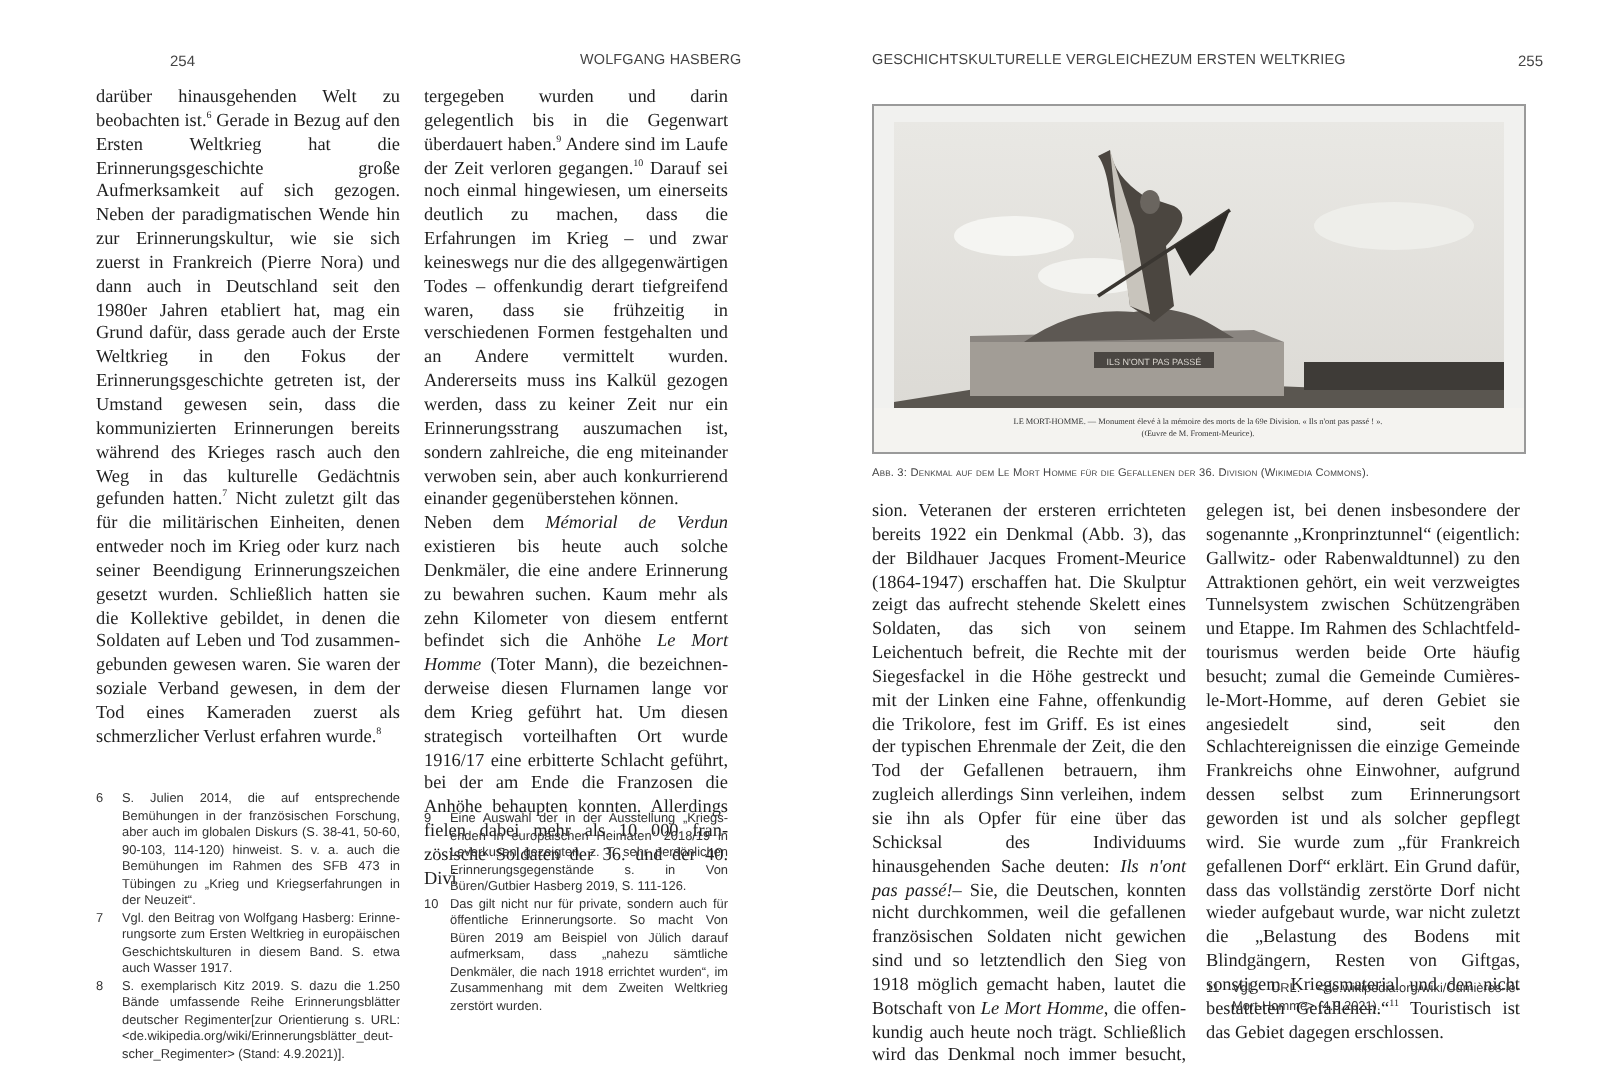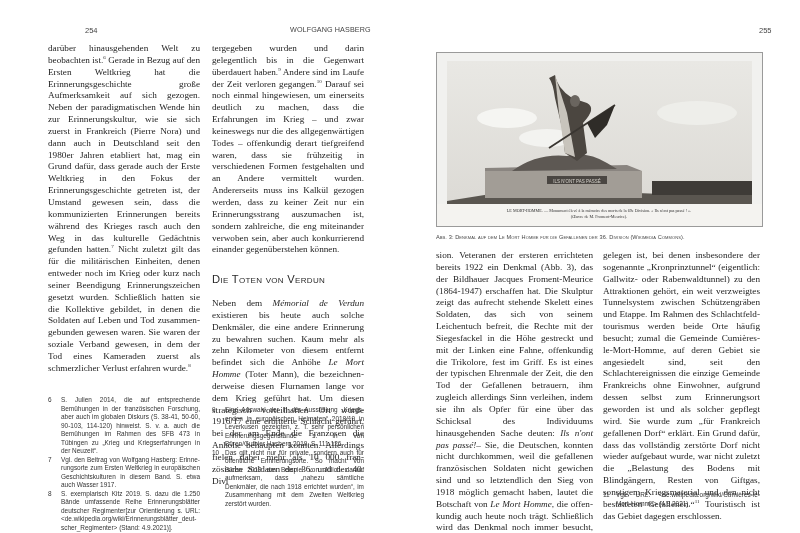--- a/index.html
+++ b/index.html
@@ -53,21 +53,20 @@
 <div class="page" id="page-left">
   <span class="page-num" style="left:48px;margin-left:37px;">254</span>
   <span class="running-head" style="left:290px;">WOLFGANG HASBERG</span>
 
   <div class="col" style="left:48px; top:43px; width:152px;">
     <p><span>darüber hinausgehenden Welt zu beobach­ten ist.</span><sup>6</sup><span> Gerade in Bezug auf den Ersten Weltkrieg hat die Erinnerungsgeschichte große Aufmerksamkeit auf sich gezogen. Neben der paradigmatischen Wende hin zur Erinnerungskultur, wie sie sich zuerst in Frankreich (Pierre Nora) und dann auch in Deutschland seit den 1980er Jahren etabliert hat, mag ein Grund dafür, dass gerade auch der Erste Weltkrieg in den Fokus der Erinnerungsgeschichte getre­ten ist, der Umstand gewesen sein, dass die kommunizierten Erinnerungen bereits während des Krieges rasch auch den Weg in das kulturelle Gedächtnis gefunden hatten.</span><sup>7</sup><span> Nicht zuletzt gilt das für die militärischen Einheiten, denen entweder noch im Krieg oder kurz nach seiner Beendigung Erinne­rungszeichen gesetzt wurden. Schließlich hatten sie die Kollektive gebildet, in denen die Soldaten auf Leben und Tod zusammen­gebunden gewesen waren. Sie waren der soziale Verband gewesen, in dem der Tod eines Kameraden zuerst als schmerzlicher Verlust erfahren wurde.</span><sup>8</sup></p>
   </div>
 
   <div class="col" style="left:212px; top:43px; width:152px;">
     <p><span>tergegeben wurden und darin gelegentlich bis in die Gegenwart überdauert haben.</span><sup>9</sup><span> Andere sind im Laufe der Zeit verloren gegangen.</span><sup>10</sup><span> Darauf sei noch einmal hinge­wiesen, um einerseits deutlich zu machen, dass die Erfahrungen im Krieg – und zwar keineswegs nur die des allgegenwärtigen Todes – offenkundig derart tiefgreifend waren, dass sie frühzeitig in verschiedenen Formen festgehalten und an Andere vermit­telt wurden. Andererseits muss ins Kalkül gezogen werden, dass zu keiner Zeit nur ein Erinnerungsstrang auszumachen ist, sondern zahlreiche, die eng miteinander verwoben sein, aber auch konkurrierend einander gegenüberstehen können.</span></p>
-    <div class="heading">Die Toten von Verdun</div>
     <p><span>Neben dem </span><i>Mémorial de Verdun</i><span> existieren bis heute auch solche Denkmäler, die eine andere Erinnerung zu bewahren suchen. Kaum mehr als zehn Kilometer von diesem entfernt befindet sich die Anhöhe </span><i>Le Mort Homme</i><span> (Toter Mann), die bezeichnen­derweise diesen Flurnamen lange vor dem Krieg geführt hat. Um diesen strategisch vorteilhaften Ort wurde 1916/17 eine erbit­terte Schlacht geführt, bei der am Ende die Franzosen die Anhöhe behaupten konnten. Allerdings fielen dabei mehr als 10 000 fran­zösische Soldaten der 36. und der 40. Divi­</span></p>
   </div>
 
   <div class="footnotes" style="left:48px; top:396px; width:152px;">
     <div class="fn">
         <span class="fn-num">6</span>
         <span class="fn-text">S. Julien 2014, die auf entsprechende Bemühun­gen in der französischen Forschung, aber auch im globalen Diskurs (S. 38-41, 50-60, 90-103, 114-120) hinweist. S. v. a. auch die Bemühungen im Rahmen des SFB 473 in Tübingen zu „Krieg und Kriegserfahrungen in der Neuzeit“.</span>
       </div>
     <div class="fn">
         <span class="fn-num">7</span>
@@ -85,20 +84,21 @@
         <span class="fn-text">Eine Auswahl der in der Ausstellung „Kriegs­enden in europäischen Heimaten“ 2018/19 in Leverkusen gezeigten, z. T. sehr persönlichen Erinnerungsgegenstände s. in Von Büren/Gutbier Hasberg 2019, S. 111-126.</span>
       </div>
     <div class="fn">
         <span class="fn-num">10</span>
         <span class="fn-text">Das gilt nicht nur für private, sondern auch für öffentliche Erinnerungsorte. So macht Von Büren 2019 am Beispiel von Jülich darauf aufmerksam, dass „nahezu sämtliche Denkmäler, die nach 1918 errichtet wurden“, im Zusammenhang mit dem Zweiten Weltkrieg zerstört wurden.</span>
       </div>
   </div>
 </div>
 
 <div class="page" id="page-right">
+  <span class="running-head" style="left:36px;">GESCHICHTSKULTURELLE VERGLEICHEZUM ERSTEN WELTKRIEG</span>
   <span class="page-num" style="left:359px;">255</span>
 </div>
 
 <div class="figure-frame">
   <svg width="325" height="173" viewBox="0 0 325 173">
     <defs>
       <linearGradient id="sky" x1="0" y1="0" x2="0" y2="1">
         <stop offset="0" stop-color="#e9e8e4"></stop>
         <stop offset="1" stop-color="#dcdad5"></stop>
       </linearGradient>

